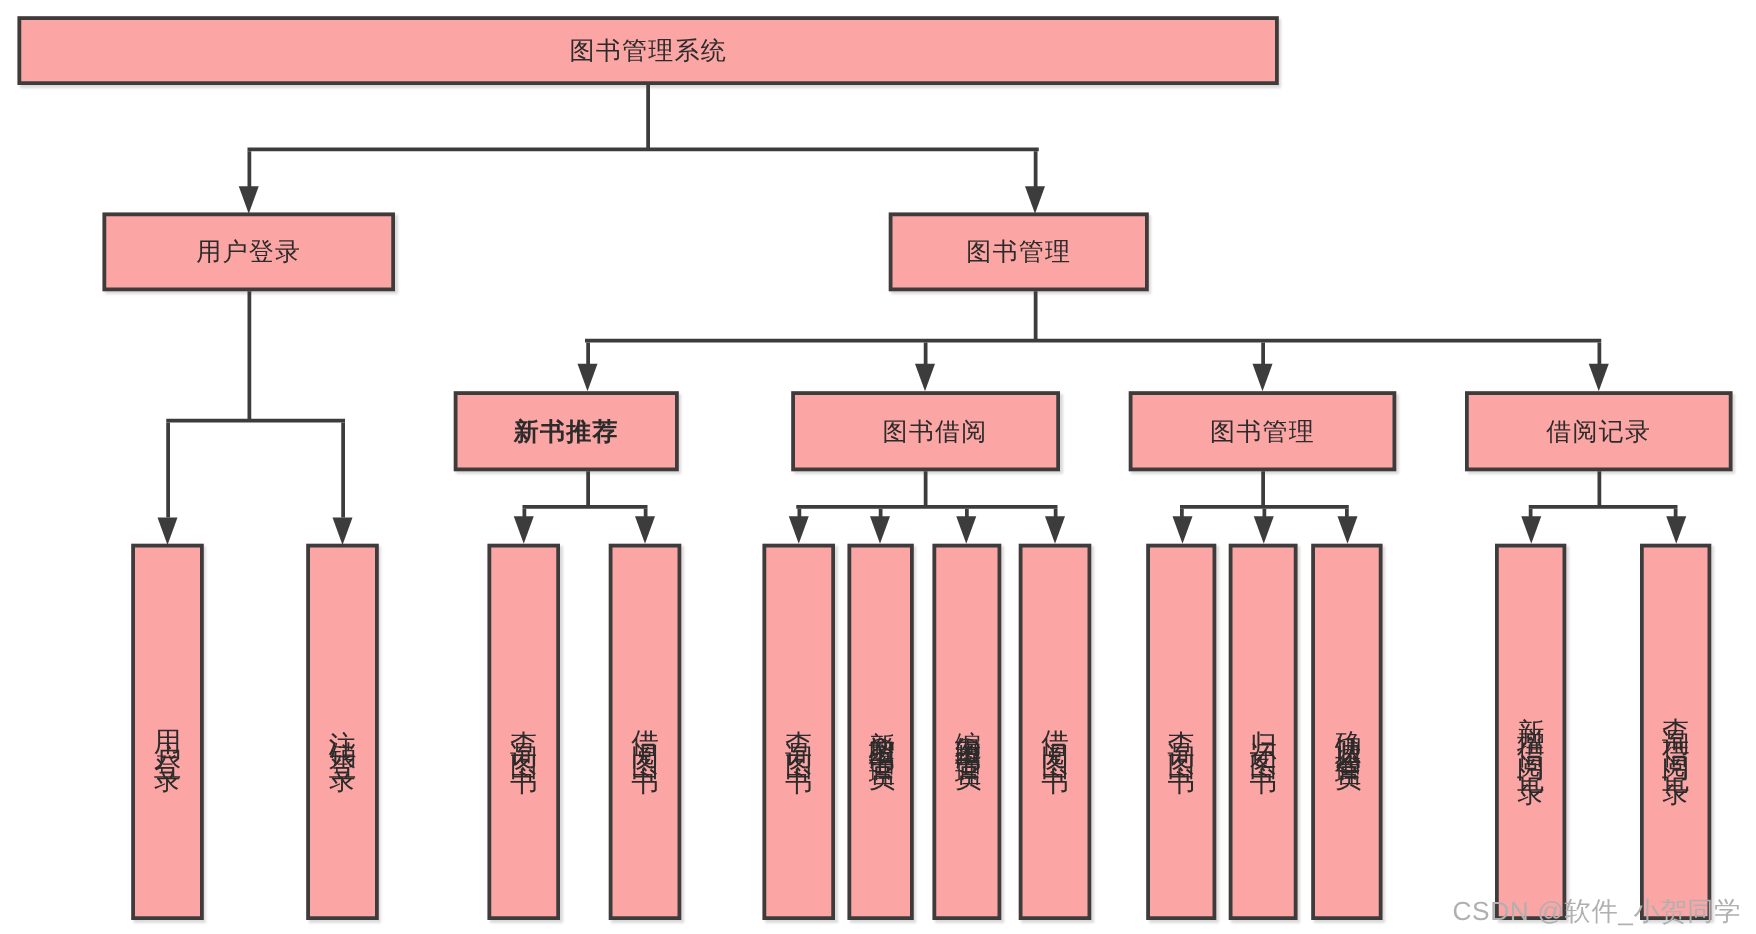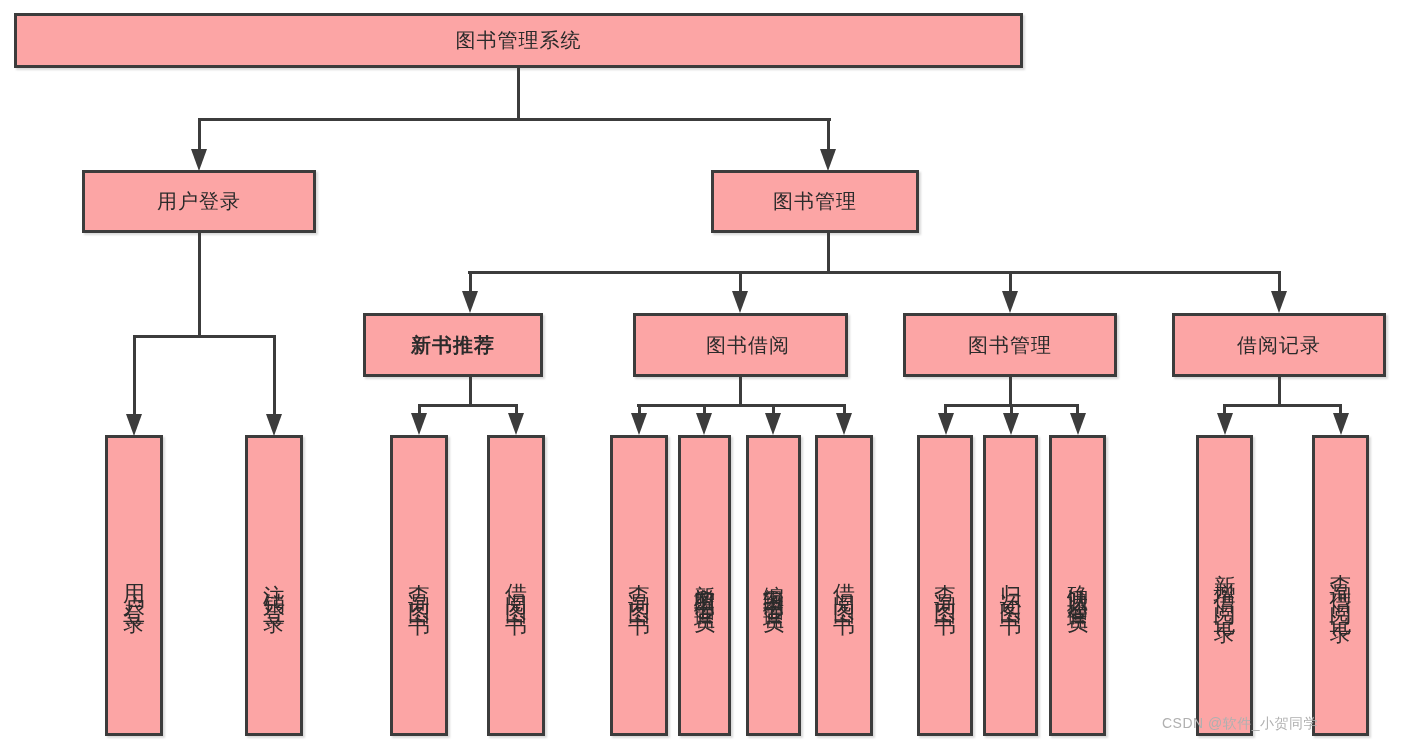--- a/index.html
+++ b/index.html
@@ -29,21 +29,21 @@
   }
   .vbox.long{font-size:21px;letter-spacing:4px;}
   .vl,.hl{position:absolute;background:var(--line);}
   .arr{
     position:absolute;width:0;height:0;
     border-left:8px solid transparent;border-right:8px solid transparent;
     border-top:22px solid var(--line);
   }
   #watermark{
     position:absolute;left:1162px;top:715px;
-    color:var(--watermark);font-size:14px;letter-spacing:0.5px;
+    color:var(--watermark);font-size:21px;letter-spacing:0.5px;
     white-space:nowrap;z-index:5;
   }
 
   
   #root  {left:14px;  top:13px;  width:1009px;height:55px;}
   #n-login{left:82px; top:170px; width:234px; height:63px;}
   #n-mgmt{left:711px; top:170px; width:208px; height:63px;}
   #n-new {left:363px; top:313px; width:180px; height:64px;font-weight:bold;}
   #n-bor {left:633px; top:313px; width:215px; height:64px;padding-left:15px;}
   #n-cur {left:903px; top:313px; width:214px; height:64px;}

